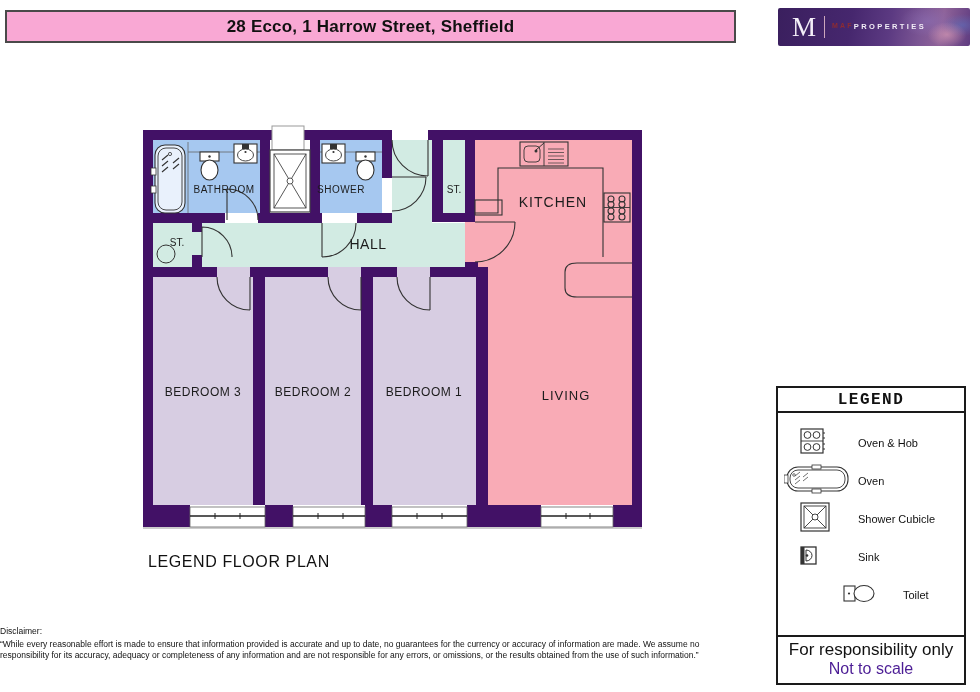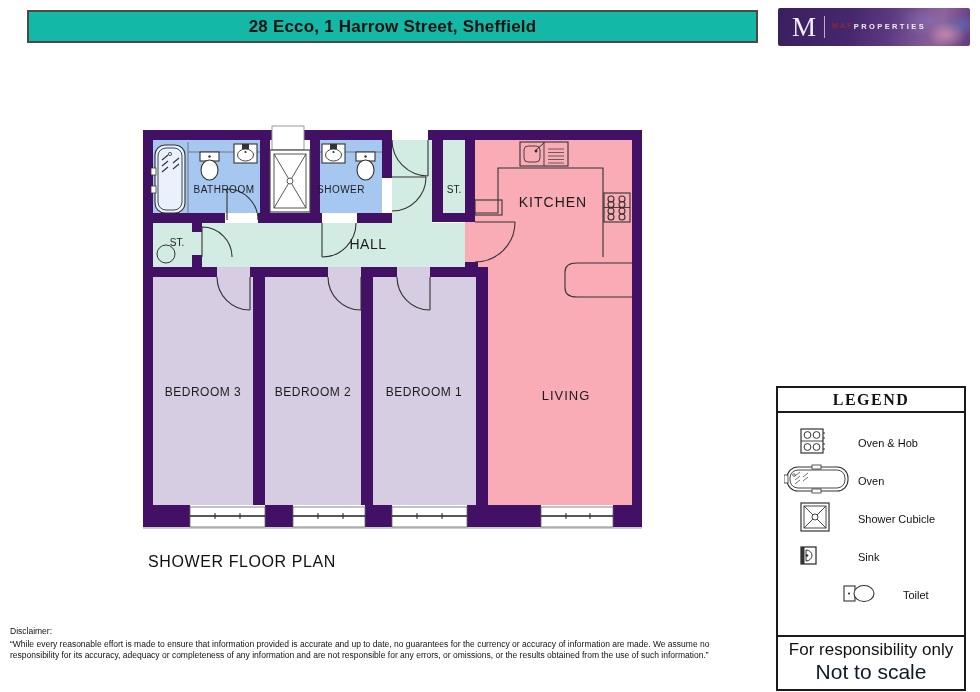--- a/index.html
+++ b/index.html
@@ -1,20 +1,20 @@
 <!DOCTYPE html>
 <html><head>
 <meta charset="utf-8">
 <style>
   html,body{margin:0;padding:0;background:#fff;}
   #page{position:relative;width:980px;height:692px;background:#fff;overflow:hidden;
         font-family:"Liberation Sans",sans-serif;}
   
-  #titlebar{position:absolute;left:27px;top:10px;width:727px;height:29px;
-    border:2px solid #4a4a4a;background:#14b8a6;display:flex;align-items:center;justify-content:center;}
+  #titlebar{position:absolute;left:5px;top:10px;width:727px;height:29px;
+    border:2px solid #4a4a4a;background:#f9a8d4;display:flex;align-items:center;justify-content:center;}
   #titlebar .t{font-size:17px;font-weight:bold;color:#111;letter-spacing:0.2px;}
   
   #logo{position:absolute;left:778px;top:8px;width:192px;height:38px;border-radius:2px;
     background:
       radial-gradient(28px 18px at 88% 70%, rgba(236,170,190,.55), rgba(236,170,190,0) 70%),
       radial-gradient(40px 22px at 78% 35%, rgba(140,110,180,.6), rgba(140,110,180,0) 70%),
       radial-gradient(30px 16px at 96% 45%, rgba(90,120,200,.5), rgba(90,120,200,0) 70%),
       linear-gradient(100deg,#3a1f5e 0%,#46276e 38%,#5c3a82 58%,#7c5694 74%,#8f6399 84%,#5f3c80 100%);
     display:flex;align-items:center;padding-left:14px;box-sizing:border-box;}
   #logo .m{color:#f3eef8;font-family:"Liberation Serif",serif;font-size:27px;font-weight:400;line-height:1;}
@@ -28,30 +28,30 @@
   .fx{fill:none;stroke:#333;stroke-width:1.1;}
   .fxw{fill:#fff;stroke:#333;stroke-width:1.1;}
   .thin{stroke:#666;stroke-width:0.8;}
   .arc{fill:none;stroke:#333;stroke-width:1.1;}
   .lbl{font-family:"Liberation Sans",sans-serif;fill:#1c1c1c;}
   
   #plancaption{position:absolute;left:148px;top:553px;font-size:16px;color:#111;letter-spacing:0.6px;}
   
   #legend{position:absolute;left:776px;top:386px;width:190px;border:2px solid #1a1a1a;background:#fff;box-sizing:border-box;}
   #legend .hdr{border-bottom:2px solid #1a1a1a;text-align:center;padding:3px 0 2px;
-    font-family:Liberation Serif, serif;font-weight:bold;font-size:16px;letter-spacing:1.5px;color:#111;}
+    font-family:Liberation Mono, monospace;font-weight:bold;font-size:16px;letter-spacing:1.5px;color:#111;}
   #legend .items{position:relative;height:222px;}
   #legend .lrow{position:absolute;left:0;right:0;height:36px;}
   #legend .licon{position:absolute;top:50%;transform:translateY(-50%);}
   #legend .llab{position:absolute;left:80px;top:50%;transform:translateY(-50%);font-size:11px;color:#111;}
   #legendfooter{border-top:2px solid #1a1a1a;text-align:center;padding:3px 0 5px;}
   #legendfooter .f1{font-size:17px;color:#111;}
-  #legendfooter .f2{font-size:21px;color:#0f172a;}
-  
-  #disclaimer{position:absolute;left:10px;top:626px;width:745px;color:#111;}
+  #legendfooter .f2{font-size:16px;color:#4c1d95;}
+  
+  #disclaimer{position:absolute;left:0;top:626px;width:745px;color:#111;}
   #disclaimer .dh{font-size:8.5px;margin-bottom:3px;}
   #disclaimer .db{font-size:8.5px;line-height:11px;}
 </style>
 </head>
 <body>
 
 <div id="page">
 
   <div id="titlebar">
     <span class="t">28 Ecco, 1 Harrow Street, Sheffield</span>
@@ -223,21 +223,21 @@
     <text class="lbl" x="454" y="193" font-size="10" text-anchor="middle">ST.</text>
     <text class="lbl" x="177" y="246" font-size="10" text-anchor="middle">ST.</text>
     <text class="lbl" x="368" y="249" font-size="14" letter-spacing="0.5" text-anchor="middle">HALL</text>
     <text class="lbl" x="553" y="207" font-size="14" letter-spacing="1" text-anchor="middle">KITCHEN</text>
     <text class="lbl" x="566" y="400" font-size="13" letter-spacing="1" text-anchor="middle">LIVING</text>
     <text class="lbl" x="203" y="396" font-size="12" letter-spacing="0.5" text-anchor="middle">BEDROOM 3</text>
     <text class="lbl" x="313" y="396" font-size="12" letter-spacing="0.5" text-anchor="middle">BEDROOM 2</text>
     <text class="lbl" x="424" y="396" font-size="12" letter-spacing="0.5" text-anchor="middle">BEDROOM 1</text>
   </svg>
 
-  <div id="plancaption">SHOWER FLOOR PLAN</div>
+  <div id="plancaption">LEGEND FLOOR PLAN</div>
 
   <div id="legend">
     <div class="hdr">LEGEND</div>
     <div class="items">
 
       <div class="lrow" style="top:12px;">
         <span class="licon" style="left:21px;">
           <svg width="28" height="28" viewBox="0 0 28 28">
             <rect x="2" y="2" width="22" height="24" fill="#fff" stroke="#333" stroke-width="1.2"></rect>
             <line x1="2" y1="14" x2="24" y2="14" stroke="#333" stroke-width="0.9"></line>

